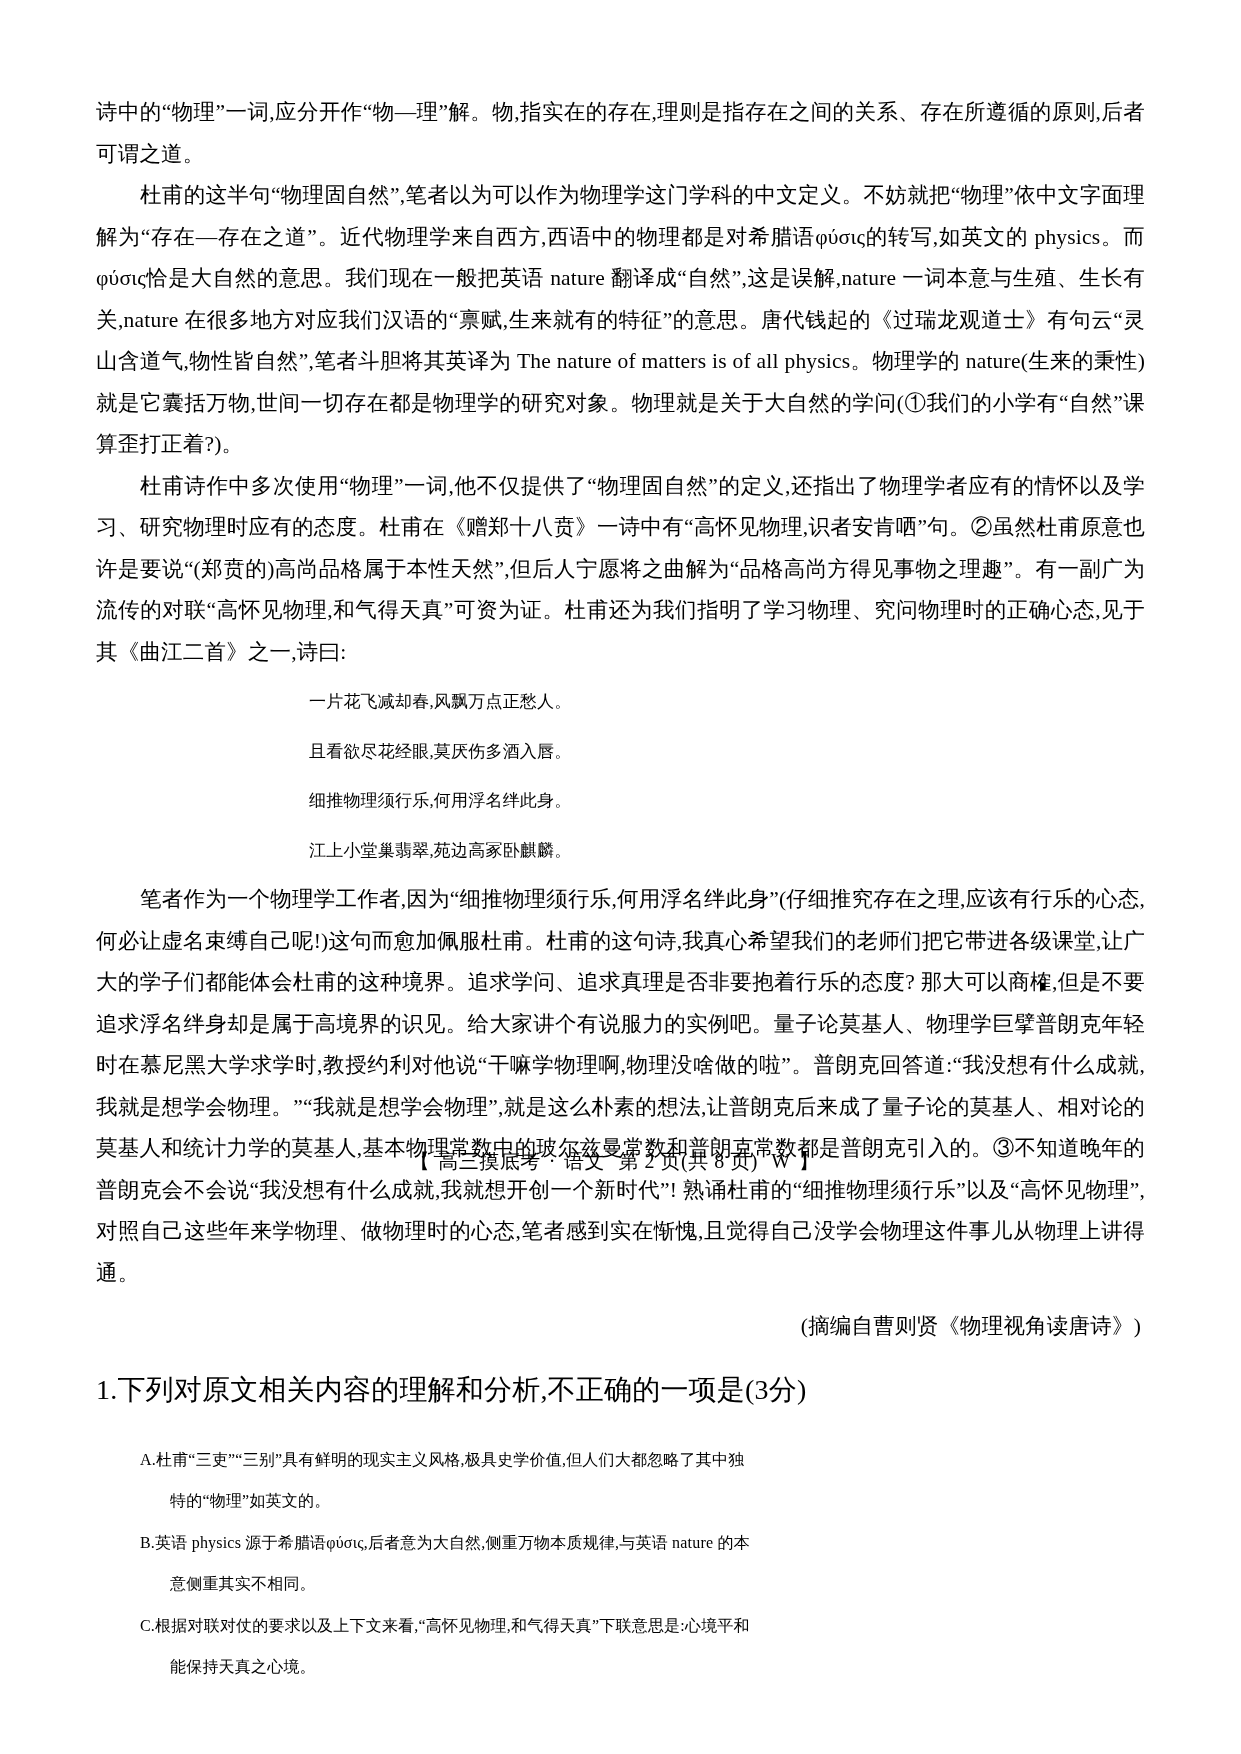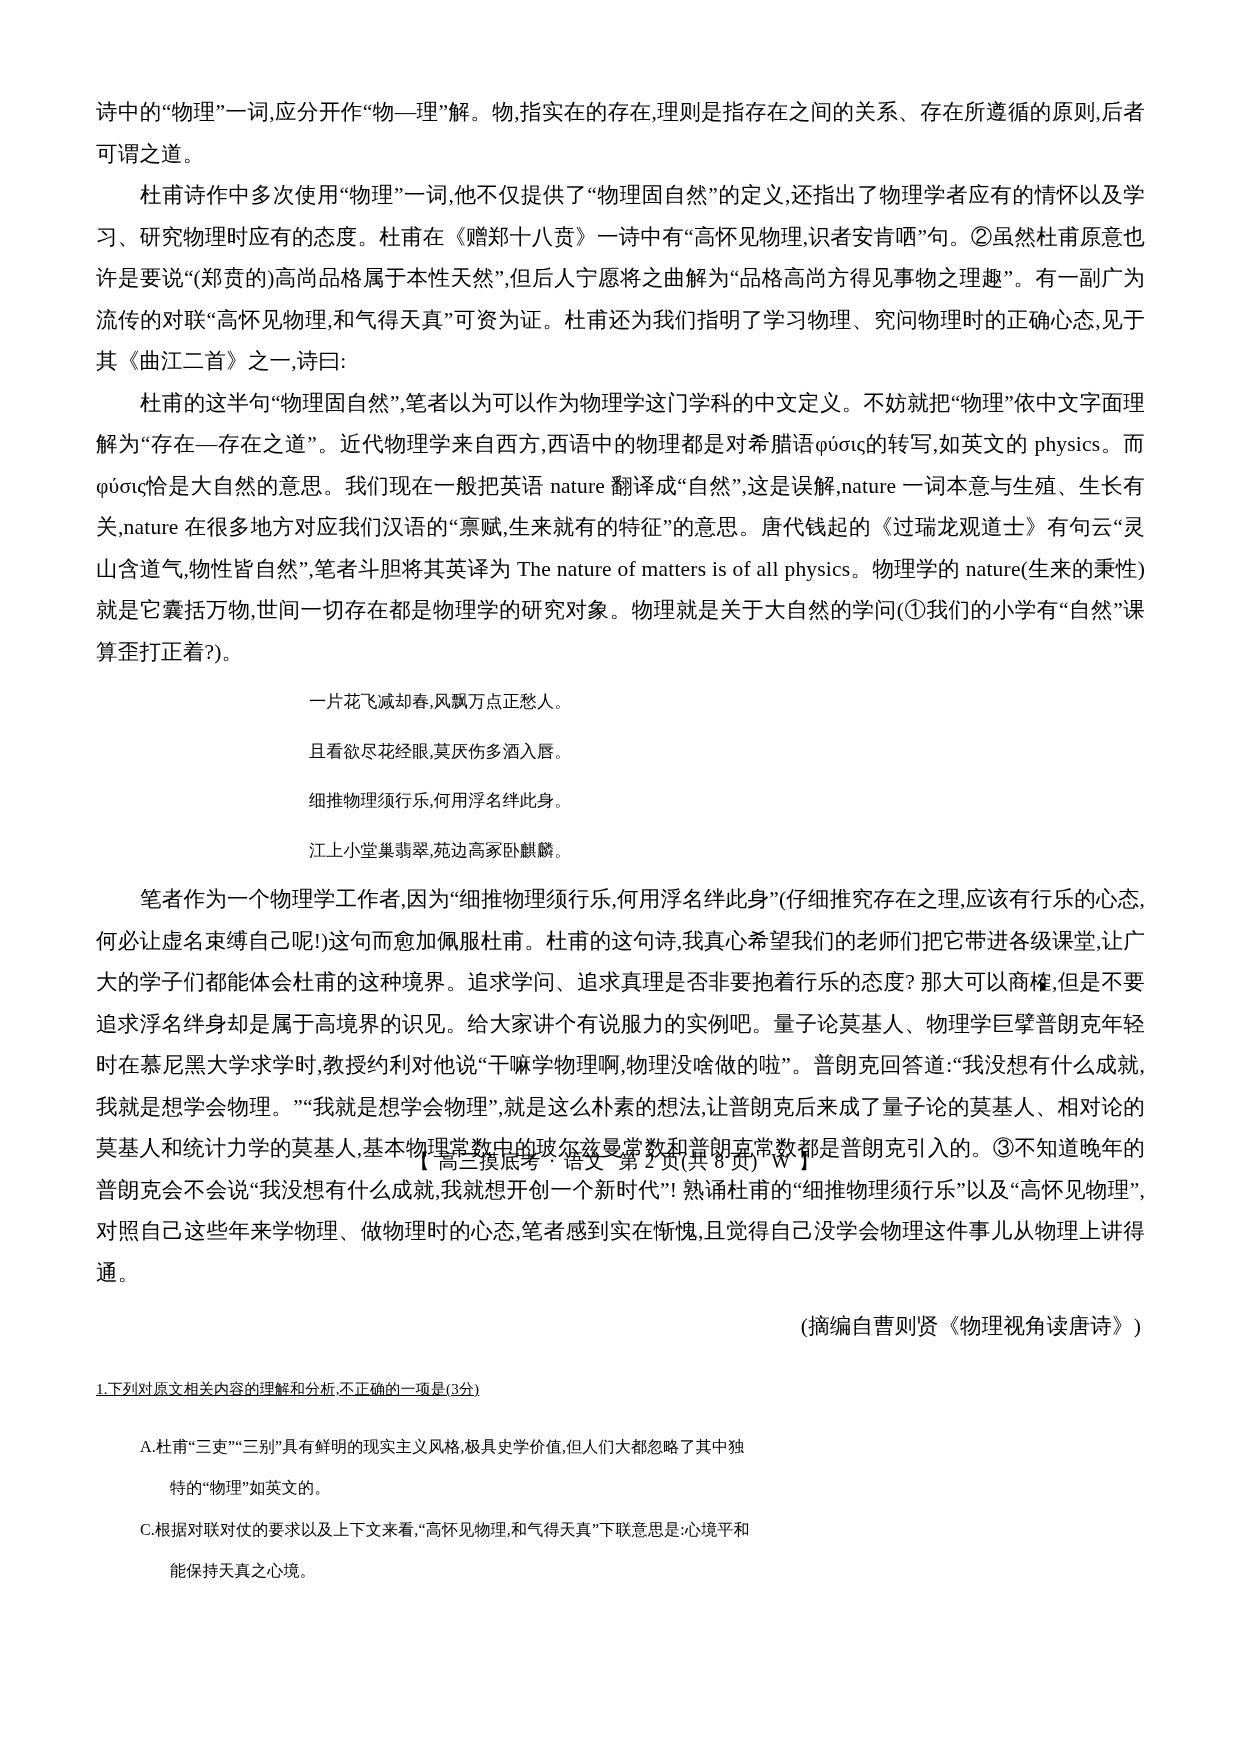--- a/index.html
+++ b/index.html
@@ -45,24 +45,23 @@
     line-height: 41.5px;
   }
   .src-line {
     text-align: right;
     font-size: 21.5px;
     line-height: 41.5px;
     margin-top: 12px;
     padding-right: 4px;
   }
   .q-stem {
-    font-size: 15px;
+    font-size: 28px;
     line-height: 41.5px;
     margin-top: 2px;
-    text-decoration: underline;
   }
   .opt {
     font-size: 16px;
     line-height: 41.5px;
     padding-left: 44px;
     text-align: justify;
     text-justify: inter-ideograph;
   }
   .opt .lbl {
     display: inline;
@@ -89,45 +88,49 @@
 </head>
 <body>
 
 <div class="page">
 
   <div class="body-text">
 
     <p class="para">诗中的“物理”一词,应分开作“物—理”解。物,指实在的存在,理则是指存在之间的关系、存在所遵循的原则,后者可谓之道。</p>
 
     <p class="para indent2">
-      <span>杜甫诗作中多次使用“物理”一词,他不仅提供了“物理固自然”的定义,还指出了物理学者应有的情怀以及学习、研究物理时应有的态度。杜甫在《赠郑十八贲》一诗中有“高怀见物理,识者安肯哂”句。②虽然杜甫原意也许是要说“(郑贲的)高尚品格属于本性天然”,但后人宁愿将之曲解为“品格高尚方得见事物之理趣”。有一副广为流传的对联“高怀见物理,和气得天真”可资为证。杜甫还为我们指明了学习物理、究问物理时的正确心态,见于其《曲江二首》之一,诗曰:</span>
+      <span>杜甫的这半句“物理固自然”,笔者以为可以作为物理学这门学科的中文定义。不妨就把“物理”依中文字面理解为“存在—存在之道”。近代物理学来自西方,西语中的物理都是对希腊语φύσις的转写,如英文的 physics。而φύσις恰是大自然的意思。我们现在一般把英语 nature 翻译成“自然”,这是误解,nature 一词本意与生殖、生长有关,nature 在很多地方对应我们汉语的“禀赋,生来就有的特征”的意思。唐代钱起的《过瑞龙观道士》有句云“灵山含道气,物性皆自然”,笔者斗胆将其英译为 The nature of matters is of all physics。物理学的 nature(生来的秉性)就是它囊括万物,世间一切存在都是物理学的研究对象。物理就是关于大自然的学问(①我们的小学有“自然”课算歪打正着?)。</span>
     </p>
 
     <p class="para indent2">
-      <span>杜甫的这半句“物理固自然”,笔者以为可以作为物理学这门学科的中文定义。不妨就把“物理”依中文字面理解为“存在—存在之道”。近代物理学来自西方,西语中的物理都是对希腊语φύσις的转写,如英文的 physics。而φύσις恰是大自然的意思。我们现在一般把英语 nature 翻译成“自然”,这是误解,nature 一词本意与生殖、生长有关,nature 在很多地方对应我们汉语的“禀赋,生来就有的特征”的意思。唐代钱起的《过瑞龙观道士》有句云“灵山含道气,物性皆自然”,笔者斗胆将其英译为 The nature of matters is of all physics。物理学的 nature(生来的秉性)就是它囊括万物,世间一切存在都是物理学的研究对象。物理就是关于大自然的学问(①我们的小学有“自然”课算歪打正着?)。</span>
+      <span>杜甫诗作中多次使用“物理”一词,他不仅提供了“物理固自然”的定义,还指出了物理学者应有的情怀以及学习、研究物理时应有的态度。杜甫在《赠郑十八贲》一诗中有“高怀见物理,识者安肯哂”句。②虽然杜甫原意也许是要说“(郑贲的)高尚品格属于本性天然”,但后人宁愿将之曲解为“品格高尚方得见事物之理趣”。有一副广为流传的对联“高怀见物理,和气得天真”可资为证。杜甫还为我们指明了学习物理、究问物理时的正确心态,见于其《曲江二首》之一,诗曰:</span>
     </p>
 
     <p class="poem-line">一片花飞减却春,风飘万点正愁人。</p>
     <p class="poem-line">且看欲尽花经眼,莫厌伤多酒入唇。</p>
     <p class="poem-line">细推物理须行乐,何用浮名绊此身。</p>
     <p class="poem-line">江上小堂巢翡翠,苑边高冢卧麒麟。</p>
 
     <p class="para indent2">
       <span>笔者作为一个物理学工作者,因为“细推物理须行乐,何用浮名绊此身”(仔细推究存在之理,应该有行乐的心态,何必让虚名束缚自己呢!)这句而愈加佩服杜甫。杜甫的这句诗,我真心希望我们的老师们把它带进各级课堂,让广大的学子们都能体会杜甫的这种境界。追求学问、追求真理是否非要抱着行乐的态度? 那大可以商榷,但是不要追求浮名绊身却是属于高境界的识见。给大家讲个有说服力的实例吧。量子论莫基人、物理学巨擘普朗克年轻时在慕尼黑大学求学时,教授约利对他说“干嘛学物理啊,物理没啥做的啦”。普朗克回答道:“我没想有什么成就,我就是想学会物理。”“我就是想学会物理”,就是这么朴素的想法,让普朗克后来成了量子论的莫基人、相对论的莫基人和统计力学的莫基人,基本物理常数中的玻尔兹曼常数和普朗克常数都是普朗克引入的。③不知道晚年的普朗克会不会说“我没想有什么成就,我就想开创一个新时代”! 熟诵杜甫的“细推物理须行乐”以及“高怀见物理”,对照自己这些年来学物理、做物理时的心态,笔者感到实在惭愧,且觉得自己没学会物理这件事儿从物理上讲得通。</span>
     </p>
 
     <p class="src-line">(摘编自曹则贤《物理视角读唐诗》)</p>
 
     <p class="q-stem">1.下列对原文相关内容的理解和分析,不正确的一项是(3分)</p>
 
     <div class="opt">
       <span class="lbl">A.</span><span>杜甫“三吏”“三别”具有鲜明的现实主义风格,极具史学价值,但人们大都忽略了其中独</span>
       <span class="cont">特的“物理”如英文的。</span>
     </div>
 
+    <div class="opt">
+      <span class="lbl">B.</span><span>英语 physics 源于希腊语φύσις,后者意为大自然,侧重万物本质规律,与英语 nature 的本</span>
+      <span class="cont">意侧重其实不相同。</span>
+    </div>
 
     <div class="opt">
       <span class="lbl">C.</span><span>根据对联对仗的要求以及上下文来看,“高怀见物理,和气得天真”下联意思是:心境平和</span>
       <span class="cont">能保持天真之心境。</span>
     </div>
 
 
   </div>
 
   <div class="footer">

